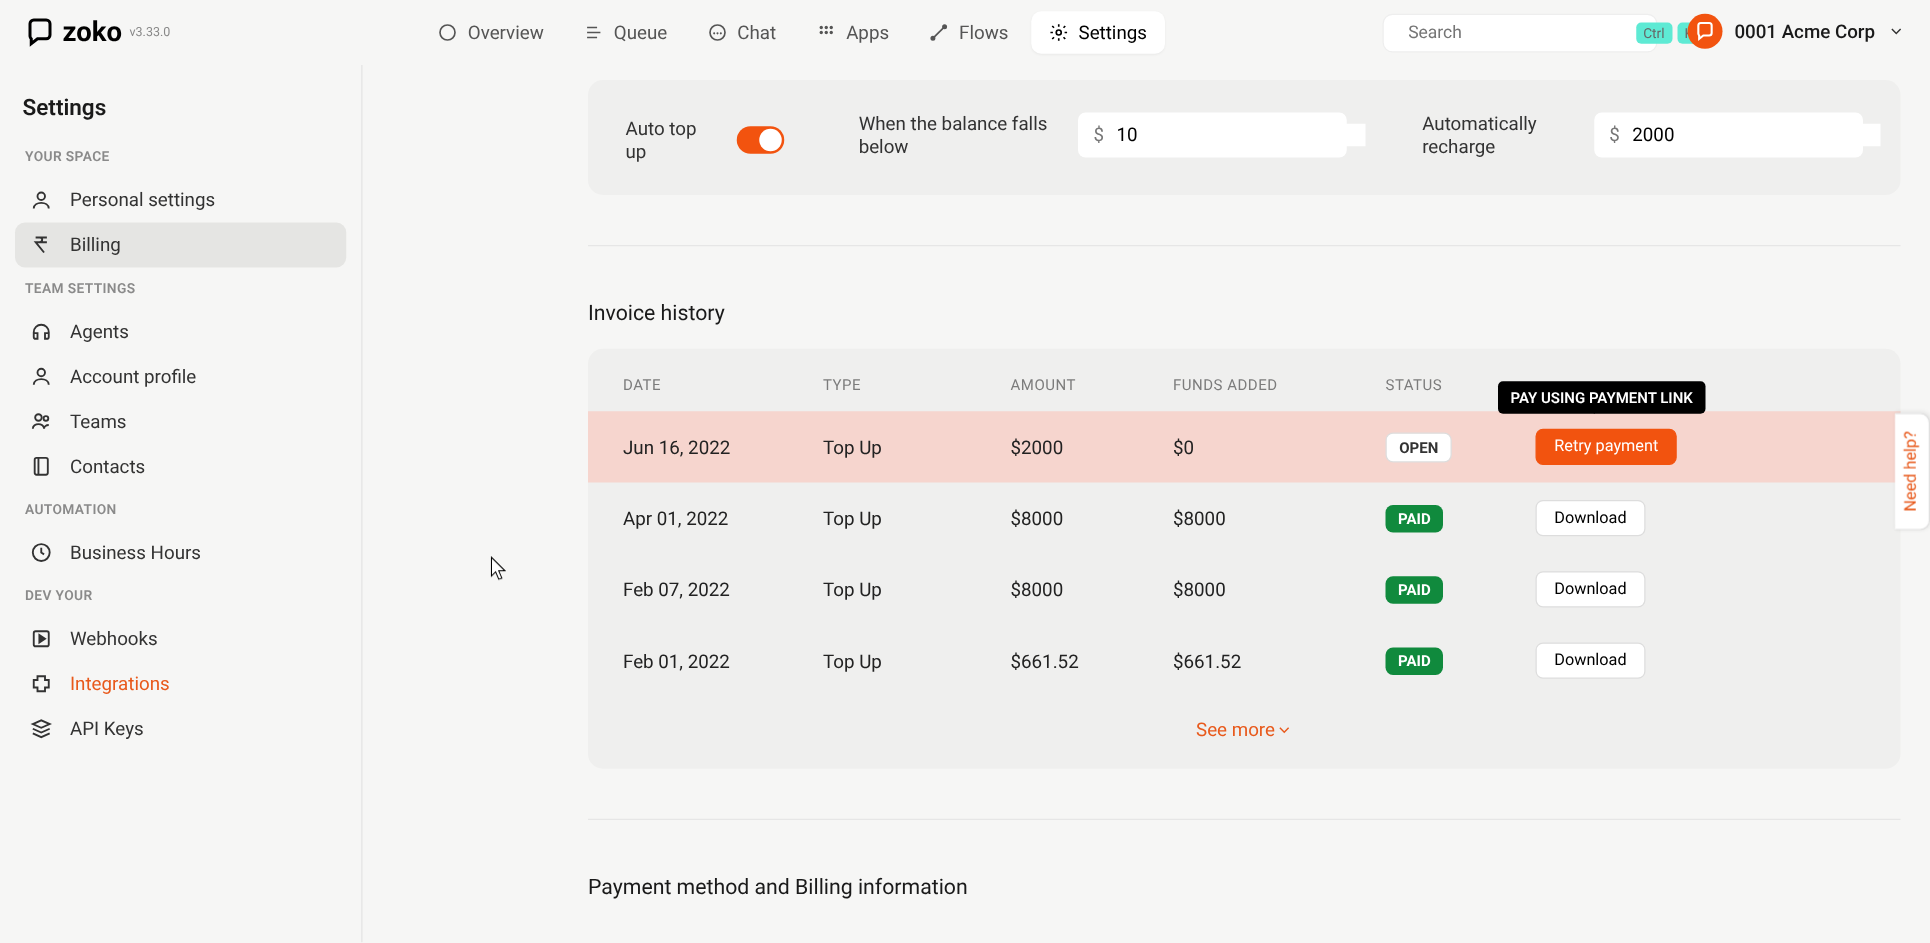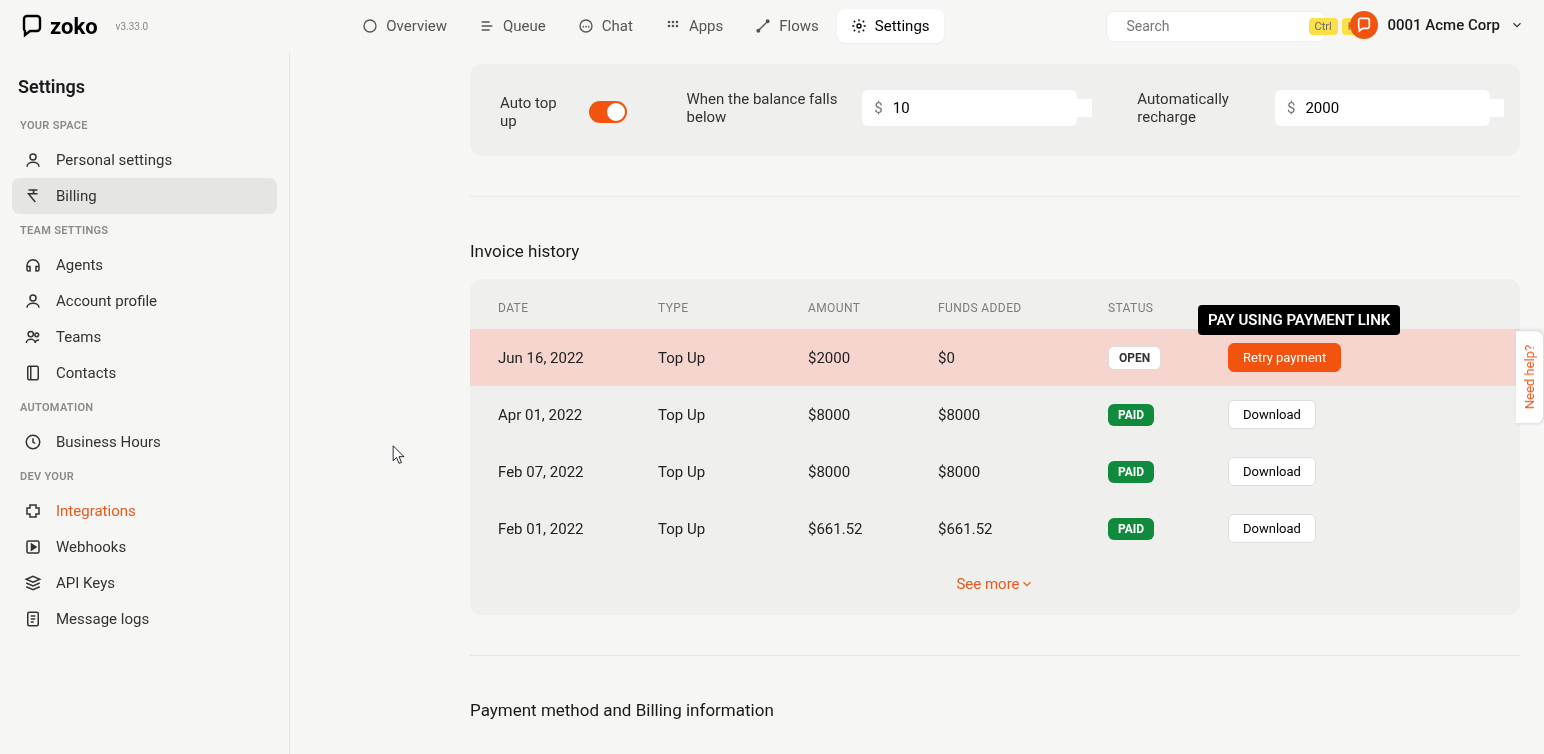--- a/index.html
+++ b/index.html
@@ -1,28 +1,28 @@
 <!DOCTYPE html>
 <html><head>
   <meta charset="utf-8">
   <style>
     * { margin:0; padding:0; box-sizing:border-box; font-family:-apple-system,BlinkMacSystemFont,"Segoe UI",Roboto,sans-serif; }
     body { background:#f6f6f5; color:#1a1a1a; width:1544px; height:754px; overflow:hidden; position:relative; }
     .topbar { height:52px; display:flex; align-items:center; padding:0 20px; background:#f6f6f5; }
     .logo { display:flex; align-items:center; gap:6px; font-weight:700; font-size:22px; color:#000;justify-content:space-between; }
     .logo-icon { width:24px; height:24px; }
-    .version { font-size:10px; color:#888; margin-left:12px; font-weight:400;}
+    .version { font-size:10px; color:#888; margin-left:0; font-weight:400;}
     .nav { display:flex; gap:4px; margin-left:200px; }
     .nav-item { display:flex; align-items:center; gap:8px; padding:8px 14px; border-radius:8px; color:#555; font-size:15px; cursor:pointer;justify-content:flex-end; }
     .nav-item.active { background:#fff; color:#000; box-shadow:0 1px 2px rgba(0,0,0,0.05); }
     .nav-item svg { width:16px; height:16px; }
     .top-right { margin-left:auto; display:flex; align-items:flex-start; gap:24px; }
     .search-box { display:flex; align-items:center; background:#fff; border-radius:8px; padding:6px 12px; width:220px; border:1px solid #eee; }
     .search-box input { border:none; outline:none; font-size:14px; flex:1; margin-left:8px; background:transparent; }
-    .kbd { background:#fde047; border-radius:4px; padding:2px 6px; font-size:11px; color:#666; margin-left:4px; }
+    .kbd { background:#5eead4; border-radius:4px; padding:2px 6px; font-size:11px; color:#666; margin-left:4px; }
     .org { display:flex; align-items:center; gap:10px; font-size:15px; font-weight:500; cursor:pointer;}
     .org-avatar { width:28px; height:28px; border-radius:50%; background:#f2530f; display:flex; align-items:center; justify-content:center; }
     .org-avatar svg { width:16px; height:16px; color:#fff; }
     .layout { display:flex; height:calc(754px - 52px); }
     .sidebar { width:290px; border-right:1px solid #e4e4e4; padding:18px 12px; background:#f6f6f5; }
     .sidebar h1 { font-size:18px; font-weight:600; margin:6px 6px 22px; }
     .side-group-label { font-size:11px; letter-spacing:.3px; color:#8a8a8a; font-weight:600; margin:10px 8px; }
     .side-item { display:flex; align-items:center; gap:14px; padding:9px 12px; border-radius:8px; font-size:15px; color:#333; cursor:pointer; }
     .side-item.active { background:#e5e5e3; }
     .side-item svg { width:18px; height:18px; color:#333; flex-shrink:0; }
@@ -43,21 +43,21 @@
     .thead, .trow { display:grid; grid-template-columns: 160px 150px 130px 170px 120px 1fr; align-items:center; padding:14px 28px; }
     .thead { font-size:12px; letter-spacing:.4px; color:#7c7c7c; }
     .trow { font-size:15px; color:#222; }
     .trow.open-row { background:#f6d5ce; }
     .badge { display:inline-block; padding:4px 10px; border-radius:6px; font-size:12px; font-weight:700; }
     .badge.open { background:#fff; color:#333; border:1px solid #ddd;}
     .badge.paid { background:#108a3d; color:#fff; }
     .action-btn { background:#fff; border:1px solid #ddd; border-radius:6px; padding:6px 14px; font-size:13px; cursor:pointer; }
     .action-btn.retry { background:#f2530f; border-color:#f2530f; color:#fff; }
     .action-cell { position:relative; display:flex; justify-content:flex-start;}
-    .tooltip { position:absolute; top:-38px; left:-30px; background:#000; color:#fff; font-size:15px; font-weight:600; padding:6px 10px; border-radius:4px; white-space:nowrap; }
+    .tooltip { position:absolute; top:-38px; left:-30px; background:#000; color:#fff; font-size:12px; font-weight:600; padding:6px 10px; border-radius:4px; white-space:nowrap; }
     .tooltip::after { content:""; position:absolute; bottom:-5px; left:72px; border:5px solid transparent; border-top-color:#000; }
     .see-more { text-align:center; color:#e8591b; font-size:15px; padding:18px 0 4px; cursor:pointer; display:flex; align-items:center; justify-content:center; gap:0;}
     .need-help { position:fixed; right:0; top:330px; background:#fff; border:1px solid #ddd; border-right:none; border-radius:8px 0 0 8px; padding:14px 6px; writing-mode:vertical-rl; transform:rotate(180deg); font-size:13px; color:#e8591b; cursor:pointer; box-shadow:-1px 1px 4px rgba(0,0,0,.08);}
     .cursor { position:absolute; left:392px; top:445px; width:14px; height:20px; pointer-events:none;}
     hr.sep { border:none; border-top:1px solid #e6e6e6; margin:40px 0 0; }
   </style>
 </head>
 <body>
 
 <div class="topbar">
@@ -191,45 +191,38 @@
     <div class="side-group-label">AUTOMATION</div>
     <div class="side-item">
         <svg viewBox="0 0 24 24" fill="none" stroke="currentColor" stroke-width="2">
           <circle cx="12" cy="12" r="9"></circle>
           <path d="M12 7v5l3 2"></path>
         </svg>
         <span>Business Hours</span>
       </div>
 
     <div class="side-group-label">DEV YOUR</div>
-    <div class="side-item orange">
-        <svg viewBox="0 0 24 24" fill="none" stroke="currentColor" stroke-width="2">
-          <path d="M4 8h4V4h8v4h4v8h-4v4H8v-4H4z"></path>
-        </svg>
-        <span>Integrations</span>
-      </div>
     <div class="side-item">
         <svg viewBox="0 0 24 24" fill="none" stroke="currentColor" stroke-width="2">
           <rect x="4" y="4" width="16" height="16" rx="2"></rect>
           <path d="M10 8l6 4-6 4z" fill="currentColor"></path>
         </svg>
         <span>Webhooks</span>
       </div>
+    <div class="side-item orange">
+        <svg viewBox="0 0 24 24" fill="none" stroke="currentColor" stroke-width="2">
+          <path d="M4 8h4V4h8v4h4v8h-4v4H8v-4H4z"></path>
+        </svg>
+        <span>Integrations</span>
+      </div>
     <div class="side-item">
         <svg viewBox="0 0 24 24" fill="none" stroke="currentColor" stroke-width="2">
           <path d="M3 7l9-4 9 4-9 4-9-4zM3 12l9 4 9-4M3 17l9 4 9-4"></path>
         </svg>
         <span>API Keys</span>
-      </div>
-    <div class="side-item">
-        <svg viewBox="0 0 24 24" fill="none" stroke="currentColor" stroke-width="2">
-          <rect x="5" y="3" width="14" height="18" rx="2"></rect>
-          <path d="M9 8h6M9 12h6M9 16h4"></path>
-        </svg>
-        <span>Message logs</span>
       </div>
   </aside>
 
   <main class="main">
     <div class="panel">
       <div class="auto-row">
         <div class="auto-label">
           <span>Auto top up</span>
           <div class="toggle"></div>
         </div>

